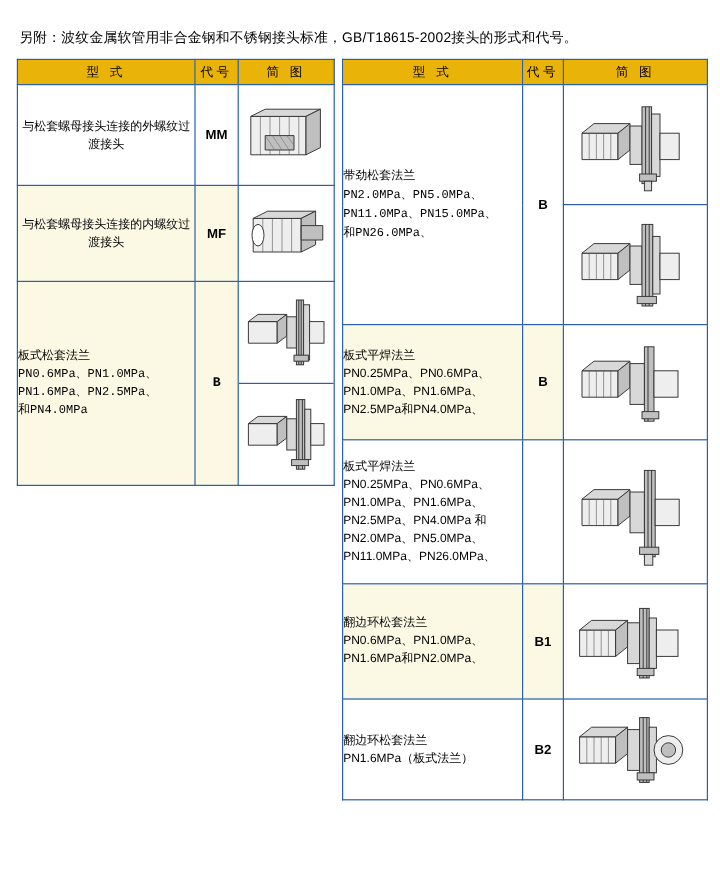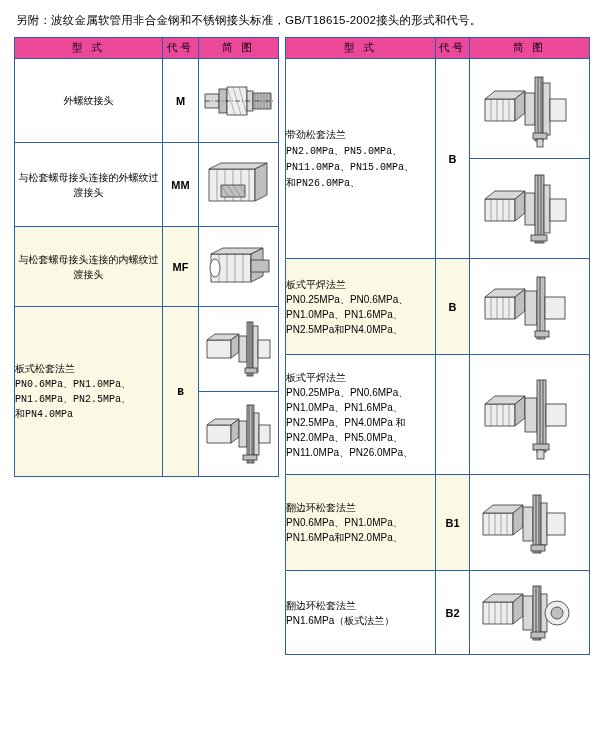--- a/index.html
+++ b/index.html
@@ -12,21 +12,21 @@
     height: 740px;
     font-family: "Liberation Sans", sans-serif;
     color: #111;
     overflow: hidden;
   }
   .page {
     position: relative;
     width: 600px;
     height: 740px;
     box-sizing: border-box;
-    padding: 12px 14px 0 14px;
+    padding: 24px 14px 0 14px;
   }
   .doc-title {
     font-size: 11.5px;
     line-height: 16px;
     color: #000;
     margin: 0 0 9px 2px;
     letter-spacing: 0.2px;
     white-space: nowrap;
   }
   .tables {
@@ -40,21 +40,21 @@
     font-size: 10px;
   }
   table.left  { width: 266px; }
   table.right { width: 306px; margin-left: 6px; }
   table.spec th, table.spec td {
     border: 1px solid #2b5fa8;
     vertical-align: middle;
     padding: 0;
   }
   table.spec thead th {
-    background: #ec4899;
+    background: #eab308;
     height: 20px;
     font-weight: normal;
     font-size: 10.5px;
     color: #000;
     letter-spacing: 3px;
     text-align: center;
   }
   .c-type { width: 148px; }
   .c-code { width: 36px; }
   .c-pic  { width: 80px; }
@@ -117,42 +117,20 @@
       </colgroup>
       <thead>
         <tr>
           <th>型    式</th>
           <th>代号</th>
           <th>简    图</th>
         </tr>
       </thead>
       <tbody>
 
-        <tr style="height:84px;">
-          <td class="type center white">外螺纹接头</td>
-          <td class="code white">M</td>
-          <td class="pic">
-            <div class="figwrap">
-              <svg width="76" height="64" viewBox="0 0 76 64">
-                <rect x="4" y="25" width="14" height="14" class="fl"></rect>
-                <rect x="18" y="20" width="8" height="24" class="fl3"></rect>
-                <path d="M26 18 L46 18 L46 46 L26 46 Z" class="fl2"></path>
-                <g class="hatch">
-                  <path d="M26 18 L34 46 M32 18 L40 46 M38 18 L46 46 M44 18 L46 24"></path>
-                </g>
-                <rect x="46" y="22" width="6" height="20" class="fl"></rect>
-                <path d="M52 24 L70 24 L70 40 L52 40 Z" class="fl3"></path>
-                <g class="lnt">
-                  <path d="M54 24 L54 40 M57 24 L57 40 M60 24 L60 40 M63 24 L63 40 M66 24 L66 40 M69 24 L69 40"></path>
-                </g>
-                <path class="ln" d="M4 32 L72 32" stroke-dasharray="5,2,1,2" stroke="#888"></path>
-              </svg>
-            </div>
-          </td>
-        </tr>
 
 
         <tr style="height:84px;">
           <td class="type center white">与松套螺母接头连接的外螺纹过渡接头</td>
           <td class="code white">MM</td>
           <td class="pic">
             <div class="figwrap">
               <svg width="76" height="60" viewBox="0 0 76 60">
                 <path d="M8 14 L54 14 L54 46 L8 46 Z" class="fl2"></path>
                 <path d="M8 14 L20 8 L66 8 L54 14 Z" class="fl"></path>

